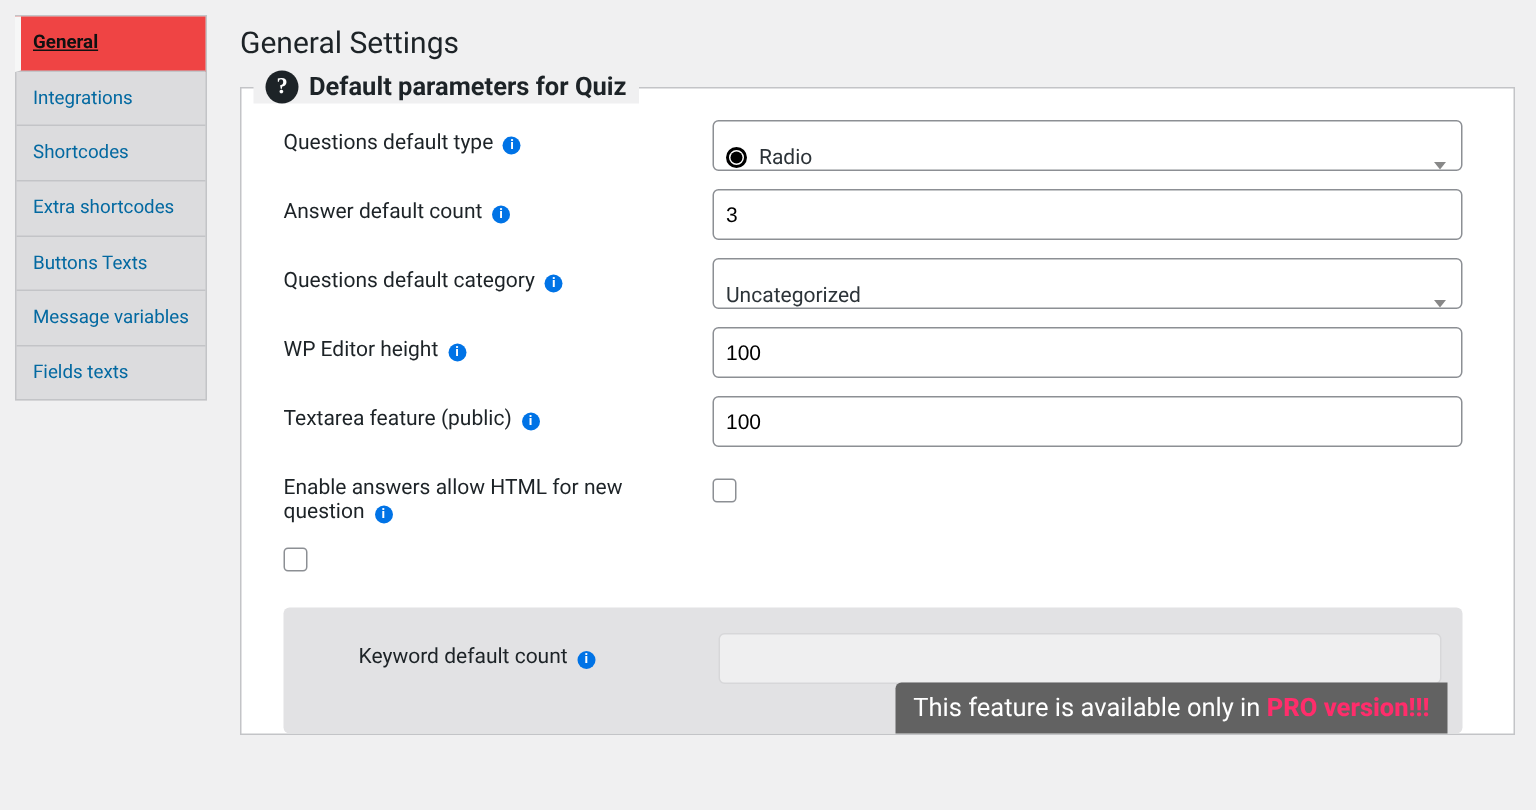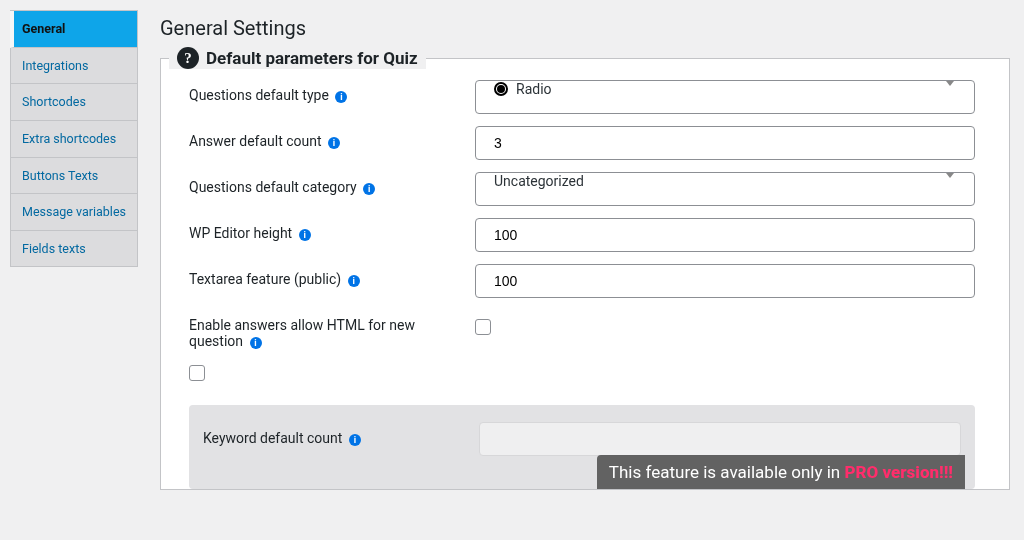--- a/index.html
+++ b/index.html
@@ -31,26 +31,27 @@
   .sidebar li {
     padding: 10px 11px;
     font-size: 12.5px;
     color: #0369a1;
     border-bottom: 1px solid #c3c4c7;
     cursor: pointer;
     line-height: 1.25;
   }
   .sidebar li:last-child { border-bottom: none; }
   .sidebar li.active {
-    background: #0ea5e9;
+    background: #ef4444;
     color: #111;
     font-weight: 700;
     border-left: 4px solid #f6f7f7;
     margin-left: -1px;
     padding-left: 8px;
+    text-decoration: underline;
   }
   
   .main {
     flex: 1;
     padding-left: 22px;
     min-width: 0;
   }
   .page-title {
     font-size: 20px;
     font-weight: 400;
@@ -120,27 +121,27 @@
     font-weight: 700;
     align-items: center;
     justify-content: center;
     margin-left: 3px;
     vertical-align: 0;
     font-style: normal;
   }
   .input-text, .select-box {
     width: 100%;
     height: 34px;
-    padding: 0 18px;
+    padding: 0 8px;
     font-size: 14px;
     border: 1px solid #8c8f94;
     border-radius: 4px;
     background: #fff;
     display: flex;
-    align-items: flex-start;
+    align-items: flex-end;
   }
   .select-box {
     justify-content: space-between;
     cursor: pointer;
     position: relative;
     color: #2c3338;
   }
   .select-box .chev {
     width: 0; height: 0;
     border-left: 4px solid transparent;
@@ -179,21 +180,21 @@
     cursor: pointer;
   }
   .pro-panel {
     background: #e2e2e4;
     border-radius: 4px;
     padding: 14px 14px 30px;
     margin-top: 6px;
     position: relative;
   }
   .pro-panel .row { min-height: 36px; }
-  .pro-panel .label { padding-top: 8px; width: 230px; }
+  .pro-panel .label { padding-top: 8px; width: 230px; text-align: center; }
   .pro-panel .input-text {
     background: #efeff0;
     border: 1px solid #d7d7d9;
   }
   .pro-badge {
     position: absolute;
     bottom: 0;
     right: 10px;
     background: rgba(80,80,80,0.88);
     color: #fff;

